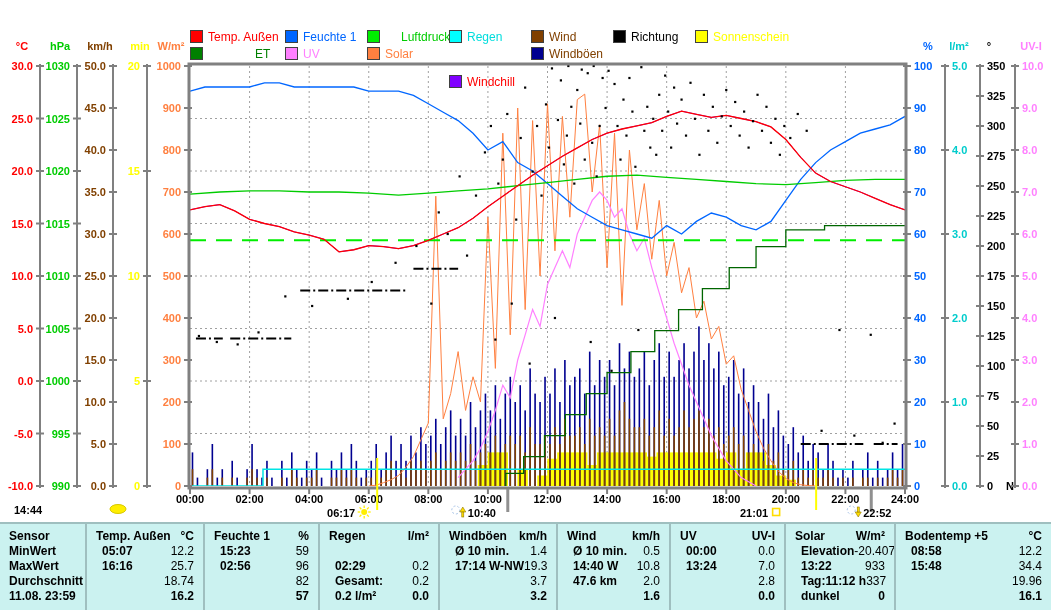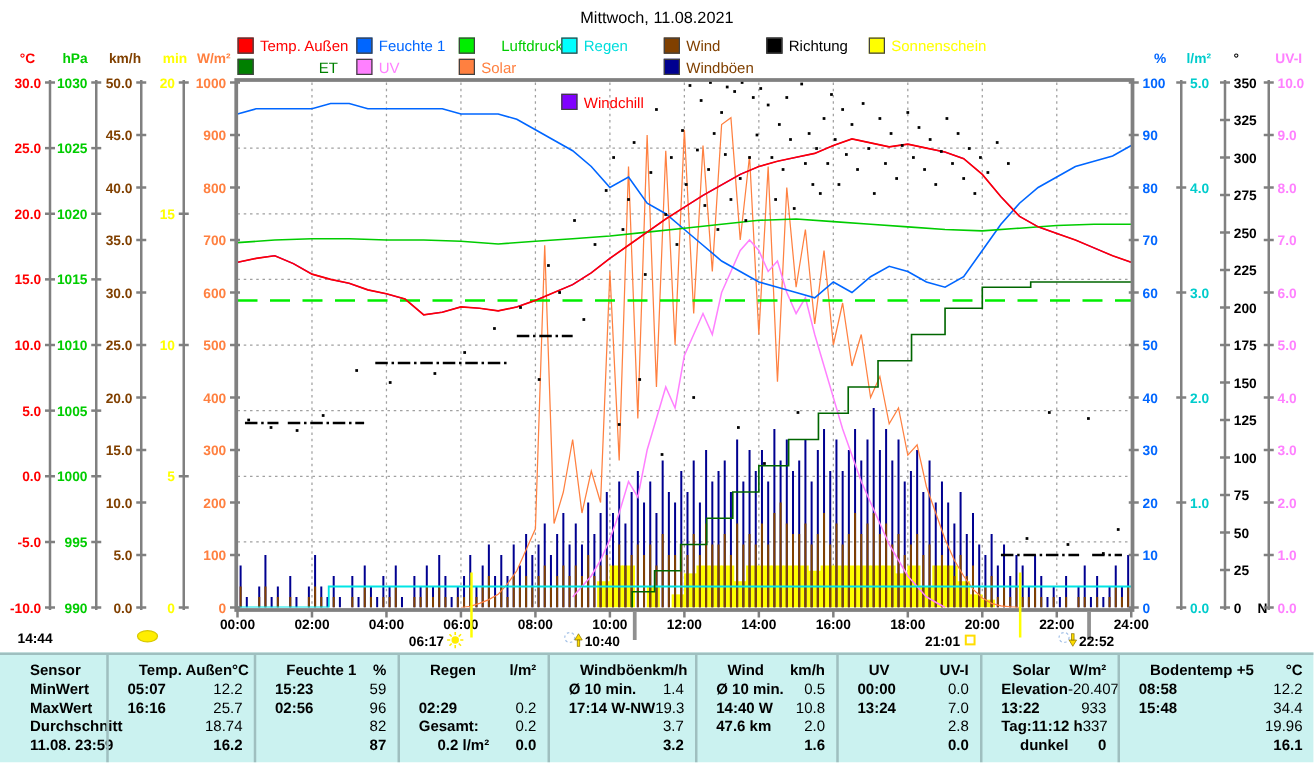--- a/index.html
+++ b/index.html
@@ -10,27 +10,26 @@
   .legend-box{width:11px;height:11px;border:1px solid #404040;margin-right:5px;flex:0 0 auto;}
   .legend-label{font-size:12px;white-space:nowrap;}
   svg{position:absolute;top:0;left:0;}
   #summary{position:absolute;top:522px;left:0;width:1051px;height:88px;background:#cbf2f0;
            border-top:2px solid #9fbfbf;font-size:12px;color:#000;}
   .sum-col{position:absolute;top:0;height:88px;box-sizing:border-box;padding-top:5px;}
   .sum-col.sep{border-left:2px solid #9fbfbf;}
   .sum-row{display:flex;justify-content:space-between;height:15px;line-height:15px;
            padding:0 9px 0 9px;white-space:nowrap;}
   .sum-row .l{padding-left:6px;font-weight:bold;}
-  .bold{font-weight:bold;margin-left:15px;}
+  .bold{font-weight:bold;}
 </style>
 </head>
 <body>
 
 <div class="stage">
-  <div class="title">Mittwoch, 11.08.2021</div>
   <div id="legend">
       <div class="legend-item" style="left: 190px; top: 30px;">
         <span class="legend-box" style="background: rgb(255, 0, 0);"></span>
         <span class="legend-label" style="color: rgb(255, 0, 0);">Temp. Außen</span>
       </div>
       <div class="legend-item" style="left: 285px; top: 30px;">
         <span class="legend-box" style="background: rgb(0, 102, 255);"></span>
         <span class="legend-label" style="color: rgb(0, 102, 255);">Feuchte 1</span>
       </div>
       <div class="legend-item" style="left: 367px; top: 30px; gap: 16px;">
@@ -887,21 +886,21 @@
         <div class="sum-row">
           <span class="l">02:56</span>
           <span>96</span>
         </div>
         <div class="sum-row">
           <span class="l"></span>
           <span>82</span>
         </div>
         <div class="sum-row bold">
           <span class="l"></span>
-          <span>87</span>
+          <span>57</span>
         </div>
       </div>
       <div class="sum-col sep" style="left: 318px; width: 120px;">
         <div class="sum-row bold">
           <span>Regen</span>
           <span>l/m²</span>
         </div>
         <div class="sum-row">
           <span class="l"></span>
           <span></span>

